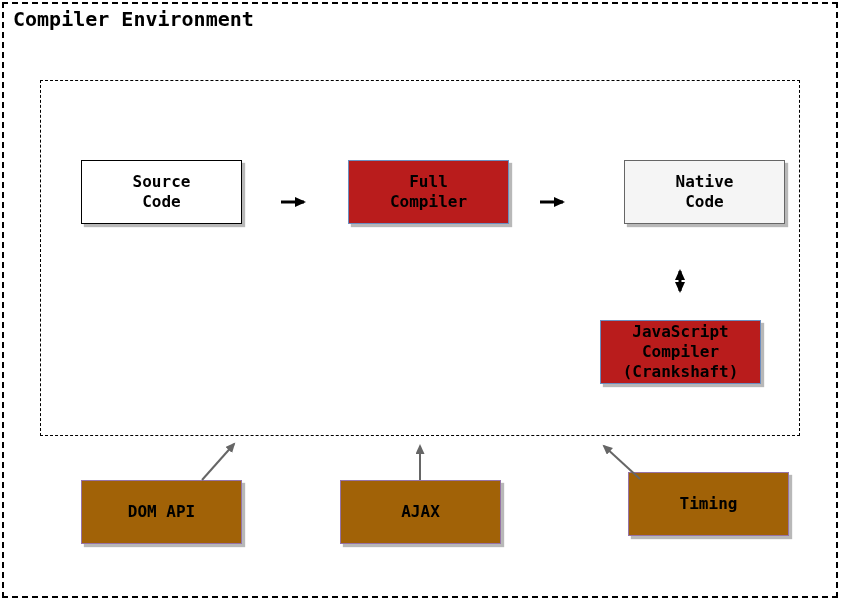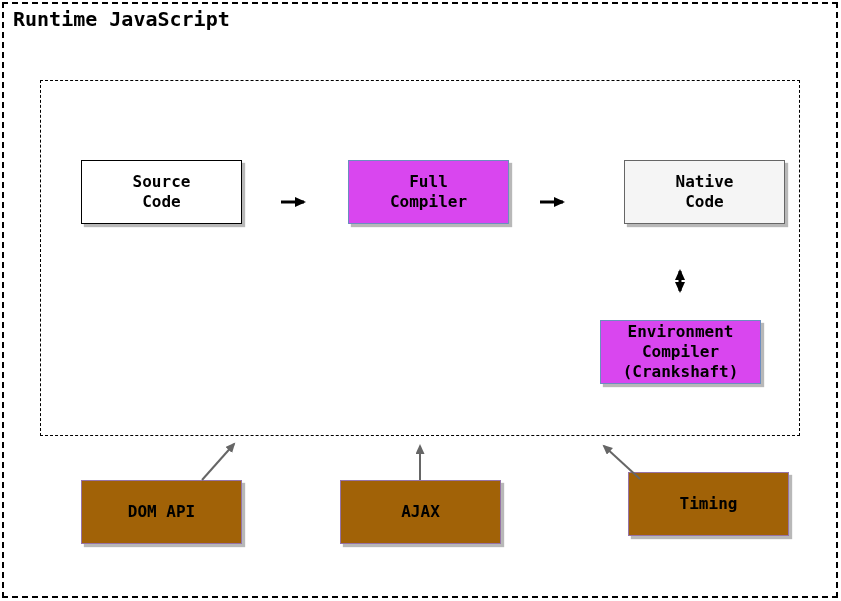--- a/index.html
+++ b/index.html
@@ -50,21 +50,21 @@
     justify-content: center;
     text-align: center;
     font-size: 16px;
     font-weight: bold;
     line-height: 20px;
     color: #000000;
     white-space: pre-line;
     box-shadow: 3px 3px 1px rgba(0,0,0,0.28);
   }
   .node-white  { background: #ffffff; border: 1px solid #000000; }
-  .node-blue   { background: #d946ef; border: 1px solid #6c8ebf; }
+  .node-blue   { background: #b91c1c; border: 1px solid #6c8ebf; }
   .node-gray   { background: #f5f5f5; border: 1px solid #666666; margin-left: 24px; }
   .node-purple { background: #a16207; border: 1px solid #9673a6; }
 
   #node-source-code         { left: 81px;  top: 160px; }
   #node-full-compiler       { left: 348px; top: 160px; }
   #node-native-code         { left: 600px; top: 160px; }
   #node-optimizing-compiler { left: 600px; top: 320px; }
   #node-dom-api             { left: 81px;  top: 480px; }
   #node-ajax                { left: 340px; top: 480px; }
   #node-timing              { left: 600px; top: 472px; margin-left: 28px; }
@@ -75,31 +75,31 @@
     width: 841px; height: 601px;
     pointer-events: none;
   }
 </style>
 </head>
 <body>
 
 <div id="canvas">
 
   <div id="outer-box" class="container-box"></div>
-  <div id="outer-title" class="container-title">Runtime JavaScript</div>
+  <div id="outer-title" class="container-title">Compiler Environment</div>
 
   <div id="engine-box" class="container-box"></div>
 
   <div id="node-source-code" class="node node-white">Source
 Code</div>
   <div id="node-full-compiler" class="node node-blue">Full
 Compiler</div>
   <div id="node-native-code" class="node node-gray">Native
 Code</div>
-  <div id="node-optimizing-compiler" class="node node-blue">Environment
+  <div id="node-optimizing-compiler" class="node node-blue">JavaScript
 Compiler
 (Crankshaft)</div>
   <div id="node-dom-api" class="node node-purple">DOM API</div>
   <div id="node-ajax" class="node node-purple">AJAX</div>
   <div id="node-timing" class="node node-purple">Timing</div>
 
   <svg id="arrow-layer" viewBox="0 0 841 601" xmlns="http://www.w3.org/2000/svg">
     <defs>
       <marker id="head-black" markerUnits="userSpaceOnUse" markerWidth="13" markerHeight="13" refX="9" refY="5" orient="auto-start-reverse">
         <path d="M0,0 L11,5 L0,10 z" fill="#000000"></path>

